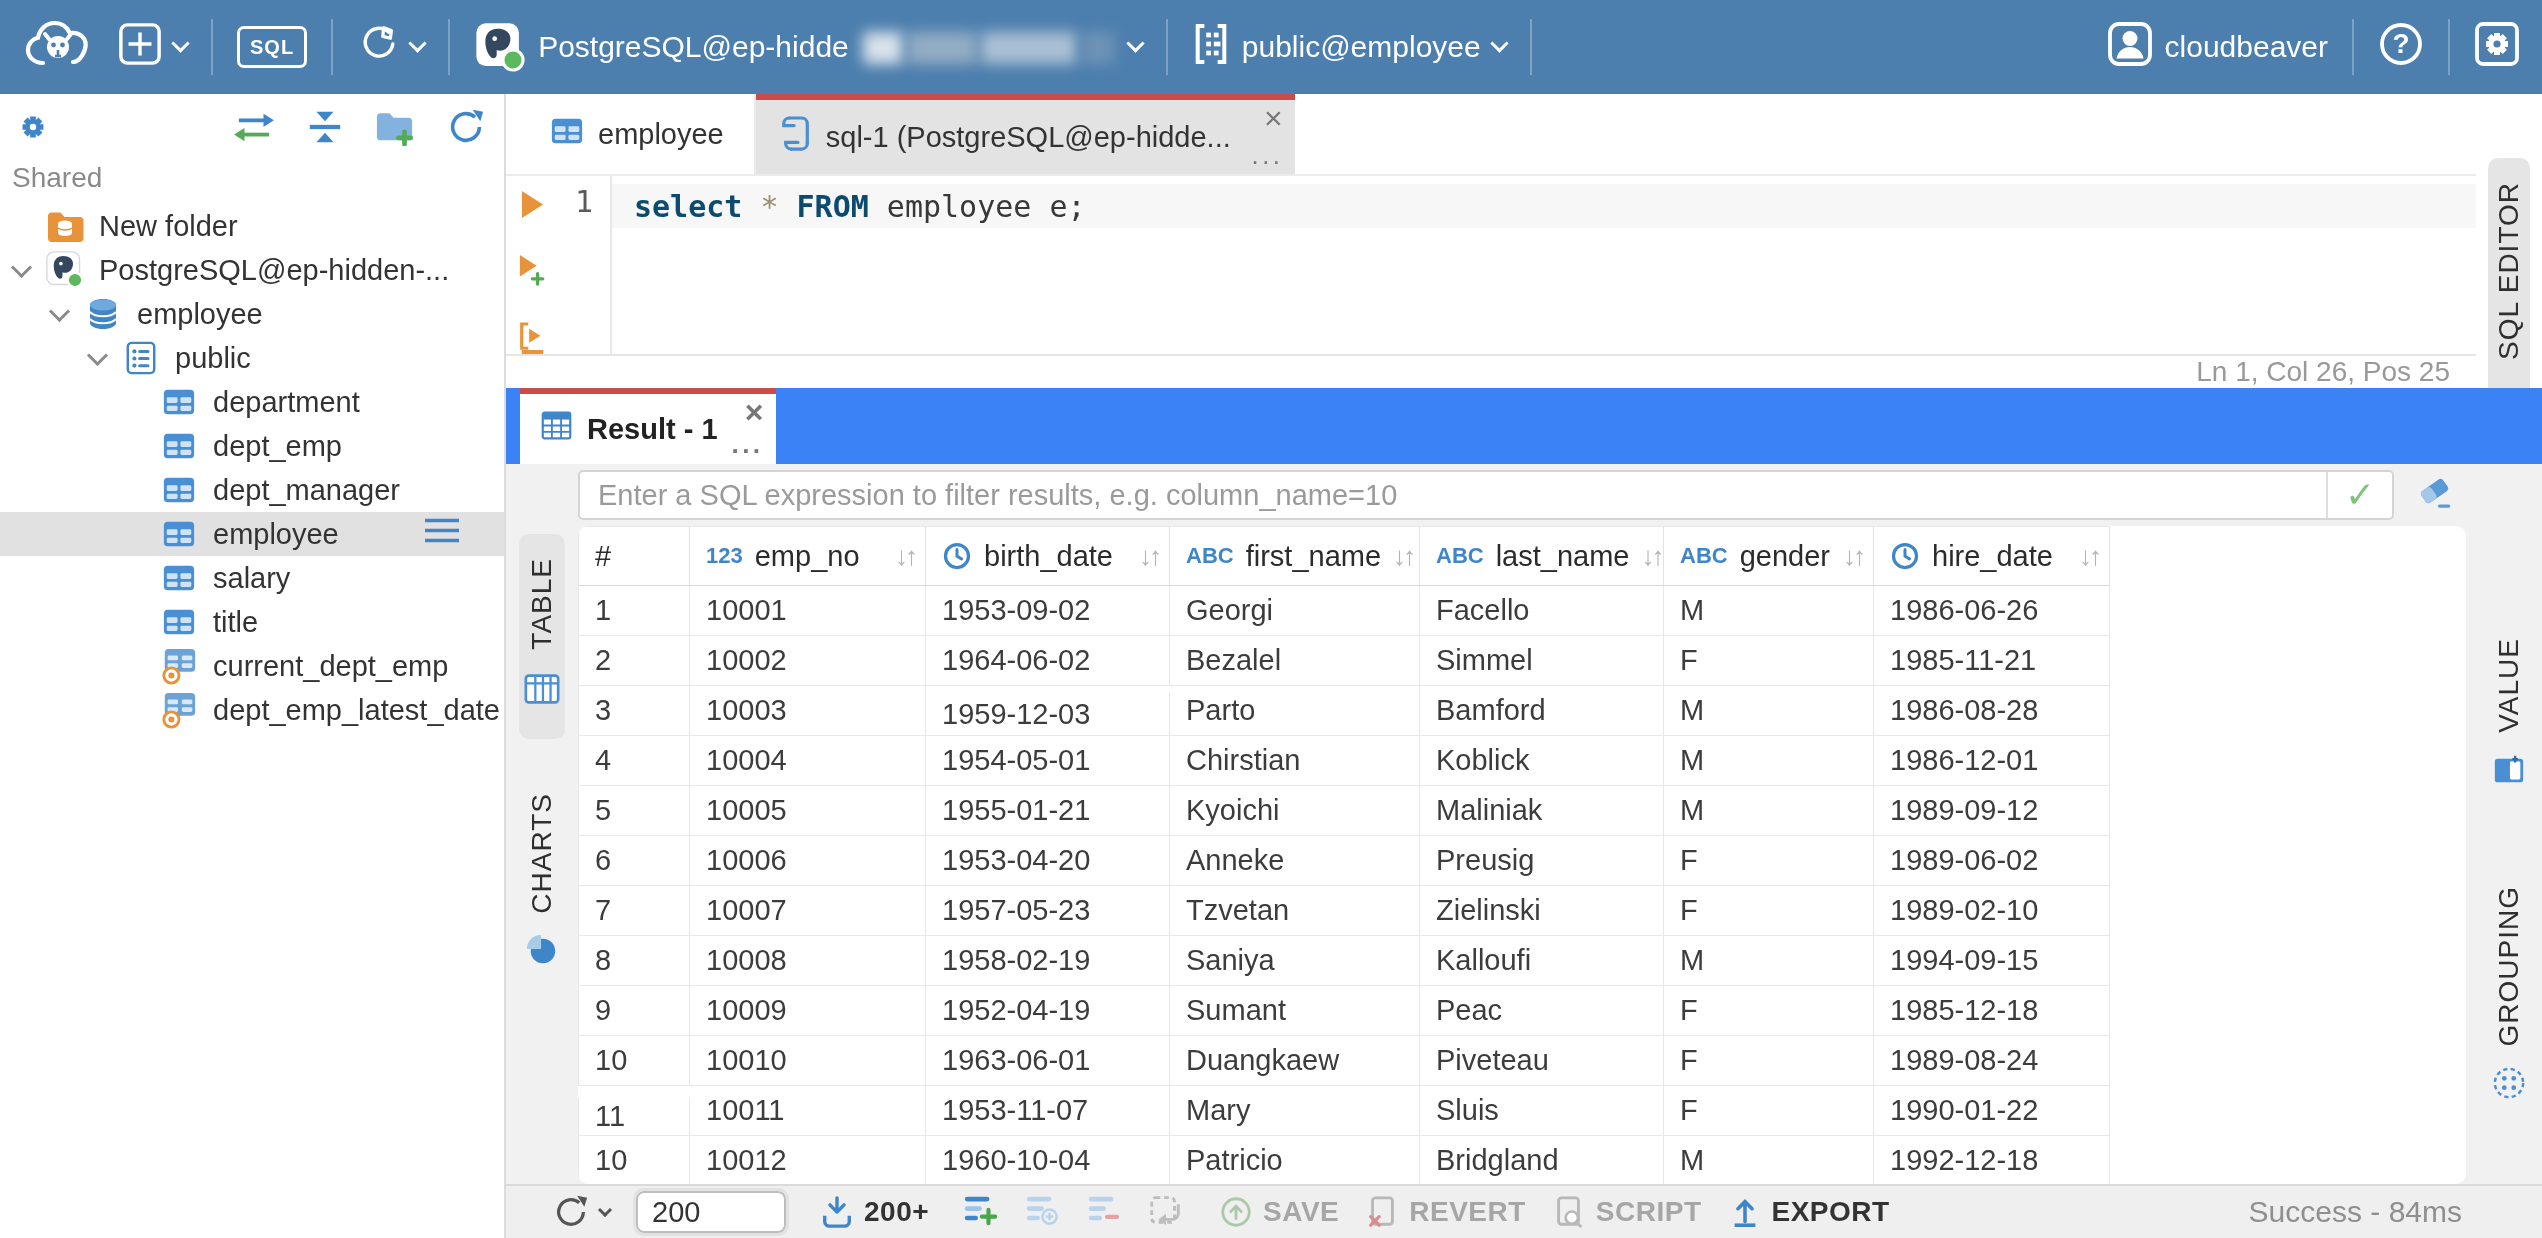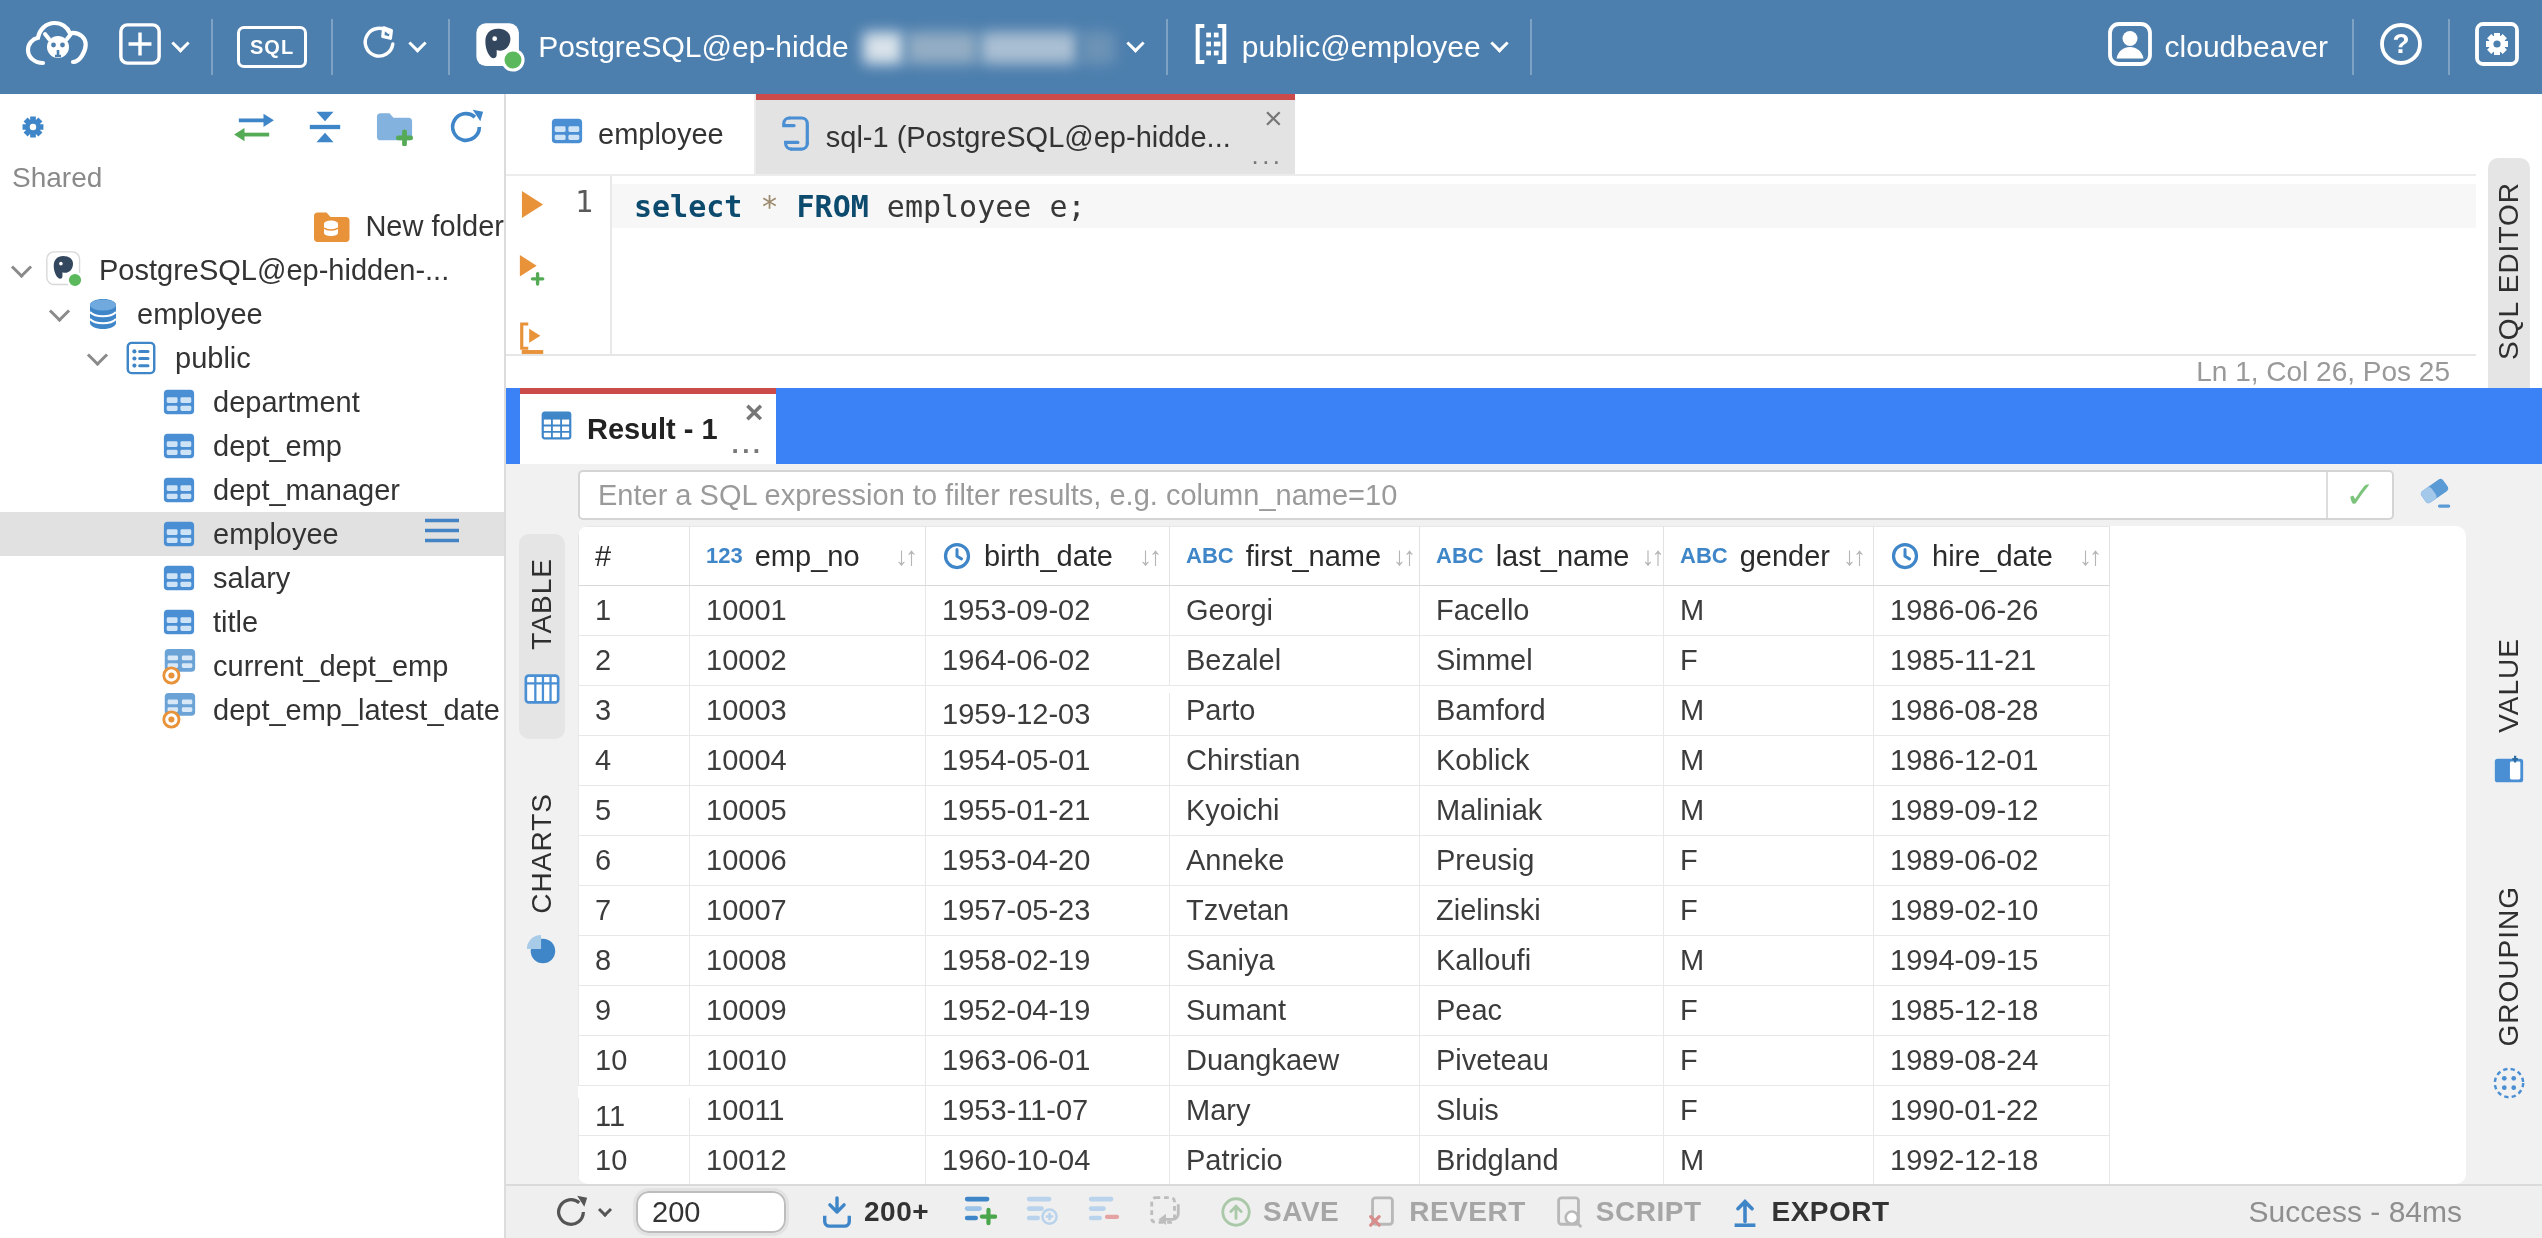--- a/index.html
+++ b/index.html
@@ -89,21 +89,21 @@
 .g-cell:first-child{border-left:1px solid #e8e8e8}
 .right-vstrip{width:66px;flex:0 0 auto;display:flex;flex-direction:column;align-items:center;padding-top:150px;gap:44px}
 
 
 .bottom-bar{height:54px;flex:0 0 auto;background:#efefef;border-top:2px solid #dadada;display:flex;align-items:center;padding:0 80px 0 46px;gap:26px}
 .bb-btn{display:flex;align-items:center;gap:10px;cursor:pointer;flex:0 0 auto}
 .bb-label{font-size:28px;font-weight:bold;letter-spacing:.5px;white-space:nowrap}
 .bb-label.disabled{color:#a6a6a6}
 .bb-label.dark{color:#333}
 .chev-d{width:10px;height:10px;border-right:3px solid #555;border-bottom:3px solid #555;transform:rotate(45deg);margin-top:-5px}
-.limit-input{width:150px;height:42px;border:2px solid #bdbdbd;border-radius:13px;padding:0 14px;font-size:29px;color:#333;outline:3px solid #e2e2e2;font-family:"Liberation Sans",sans-serif}
+.limit-input{width:150px;height:42px;border:2px solid #bdbdbd;border-radius:8px;padding:0 14px;font-size:29px;color:#333;outline:3px solid #e2e2e2;font-family:"Liberation Sans",sans-serif}
 .bb-status{margin-left:auto;color:#8f8f8f;font-size:30px;white-space:nowrap}
 </style>
 </head>
 <body>
 
 <div class="app">
 
   <header class="topbar">
     <span style="margin-right:14px">
       <svg viewBox="0 0 74 52" width="74" height="52">
@@ -244,21 +244,21 @@
         </span>
         <span class="sb-btn">
           <svg viewBox="0 0 42 42" width="40" height="40">
               <path d="M35 21a14 14 0 1 1-4.6-10.4" fill="none" stroke="#3f86c9" stroke-width="3.8"></path>
               <polygon points="28,3 39,5 36,15" fill="#3f86c9"></polygon>
             </svg>
         </span>
       </div>
       <div class="shared">Shared</div>
       <div class="tree">
-          <div class="tree-row" style="padding-left: 14px; justify-content: flex-end;">
+          <div class="tree-row" style="padding-left: 14px;">
             <span class="tree-chev hidden"></span>
             <span class="tree-icon">
               <svg viewBox="0 0 38 34" width="38" height="34">
                 <path d="M2 7c0-2 1.6-3.5 3.5-3.5h9l4 4.5H34c1.9 0 3.5 1.5 3.5 3.5v18c0 2-1.6 3.5-3.5 3.5H5.5C3.6 33 2 31.4 2 29.4z" fill="#e8923a"></path>
                 <ellipse cx="19" cy="14.5" rx="7" ry="3" fill="#fff"></ellipse>
                 <path d="M12 14.5v9.5c0 1.7 3.1 3 7 3s7-1.3 7-3v-9.5z" fill="#fff"></path>
                 <path d="M12 19c1.5 1.3 4 2 7 2s5.5-.7 7-2" stroke="#e8923a" stroke-width="1.6" fill="none"></path>
               </svg>
             </span>
             <span class="tree-label">New folder</span>

